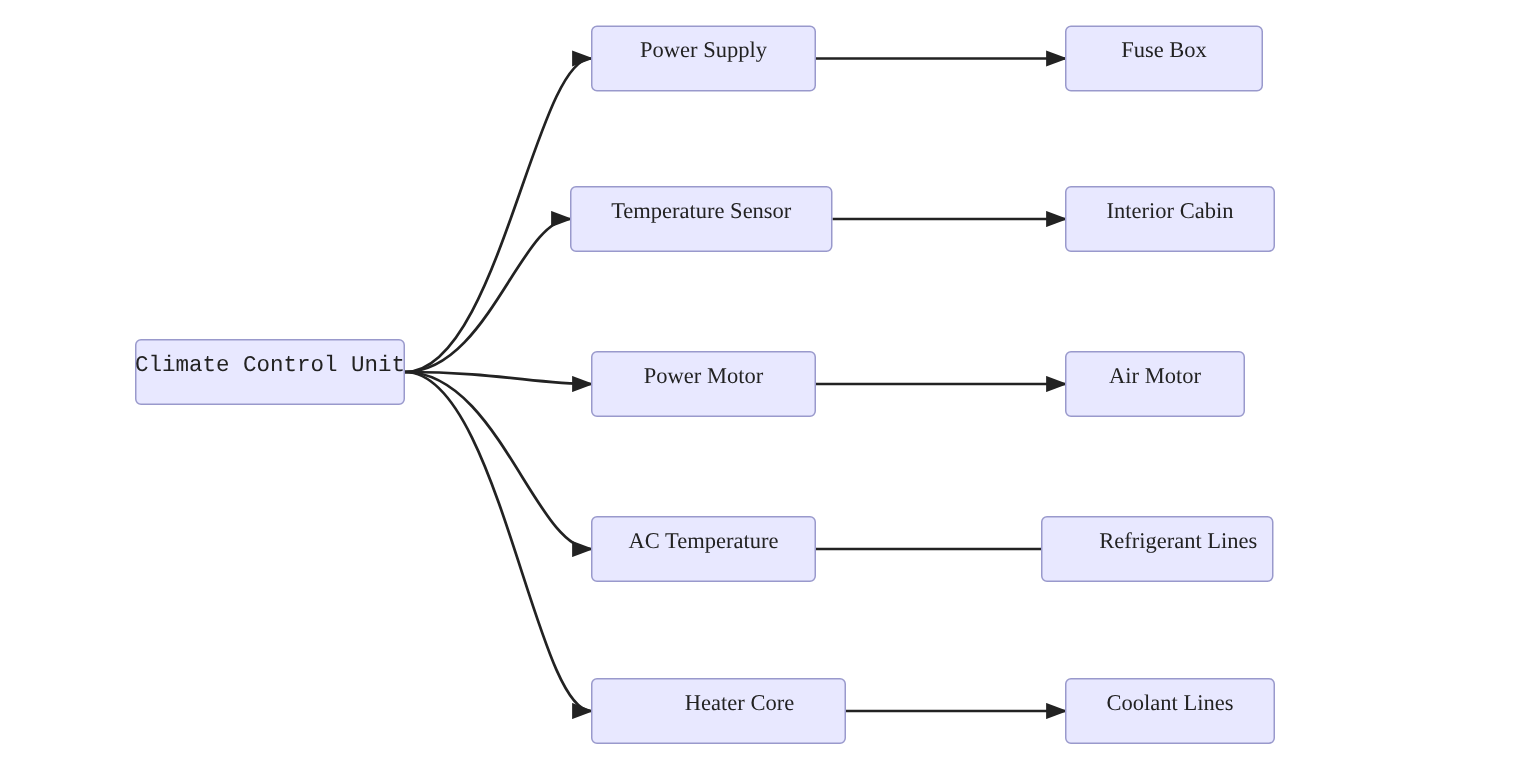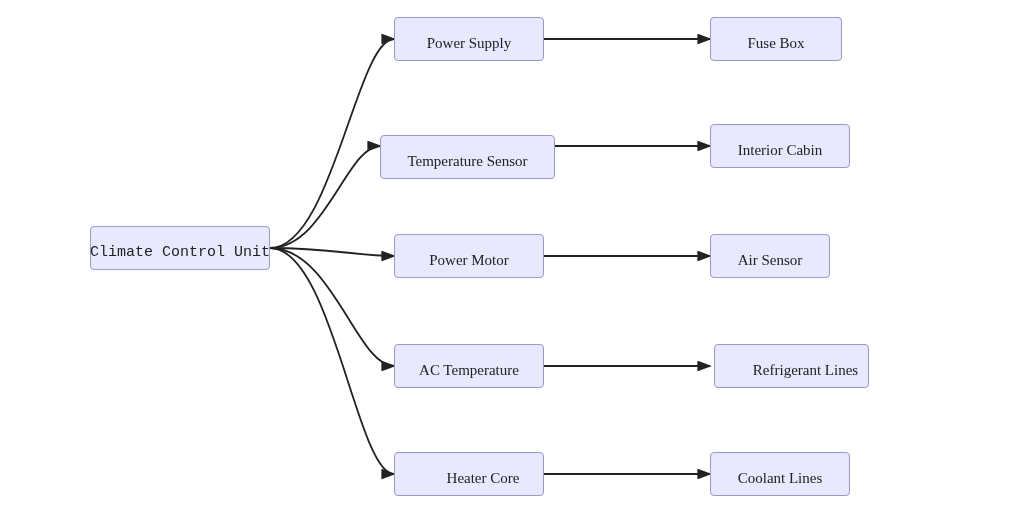--- a/index.html
+++ b/index.html
@@ -22,21 +22,21 @@
       width: 1024px;
       height: 513px;
       pointer-events: none;
     }
     .node {
       position: absolute;
       background: #e8e8ff;
       border: 1.5px solid #9999cc;
       border-radius: 4px;
       display: flex;
-      align-items: flex-end;
+      align-items: flex-start;
       justify-content: center;
       font-size: 15px;
       color: #222;
       white-space: nowrap;
       padding: 8px 16px;
     }
   </style>
 </head>
 <body>
 
@@ -57,40 +57,40 @@
       <path d="M 544 256 C 627 256, 660.2 256, 710 256" fill="none" stroke="#222" stroke-width="1.8" marker-end="url(#arrowhead)"></path>
       <path d="M 544 366 C 627 366, 660.2 366, 710 366" fill="none" stroke="#222" stroke-width="1.8" marker-end="url(#arrowhead)"></path>
       <path d="M 544 474 C 627 474, 660.2 474, 710 474" fill="none" stroke="#222" stroke-width="1.8" marker-end="url(#arrowhead)"></path>
     </svg>
 <div class="node" style="left: 90px; top: 226px; width: 180px; height: 44px; font-family: Liberation Mono, monospace;">
       <span>Climate Control Unit</span>
     </div>
     <div class="node" style="left: 394px; top: 17px; width: 150px; height: 44px;">
       <span>Power Supply</span>
     </div>
-    <div class="node" style="left: 380px; top: 124px; width: 175px; height: 44px; margin-top: 11px;">
+    <div class="node" style="left: 380px; top: 124px; width: 175px; height: 44px;">
       <span>Temperature Sensor</span>
     </div>
     <div class="node" style="left: 394px; top: 234px; width: 150px; height: 44px;">
       <span>Power Motor</span>
     </div>
     <div class="node" style="left: 394px; top: 344px; width: 150px; height: 44px;">
       <span>AC Temperature</span>
     </div>
-    <div class="node" style="left: 394px; top: 452px; width: 150px; height: 44px; padding-left: 44px;">
+    <div class="node" style="left: 394px; top: 452px; width: 170px; height: 44px; padding-left: 44px;">
       <span>Heater Core</span>
     </div>
     <div class="node" style="left: 710px; top: 17px; width: 132px; height: 44px;">
       <span>Fuse Box</span>
     </div>
     <div class="node" style="left: 710px; top: 124px; width: 140px; height: 44px;">
       <span>Interior Cabin</span>
     </div>
     <div class="node" style="left: 710px; top: 234px; width: 120px; height: 44px;">
-      <span>Air Sensor</span>
+      <span>Air Motor</span>
     </div>
-    <div class="node" style="left: 714px; top: 344px; width: 155px; height: 44px; padding-left: 44px;">
+    <div class="node" style="left: 694px; top: 344px; width: 155px; height: 44px; padding-left: 44px;">
       <span>Refrigerant Lines</span>
     </div>
     <div class="node" style="left: 710px; top: 452px; width: 140px; height: 44px;">
       <span>Coolant Lines</span>
     </div>
   </div>
 
 </body></html>

